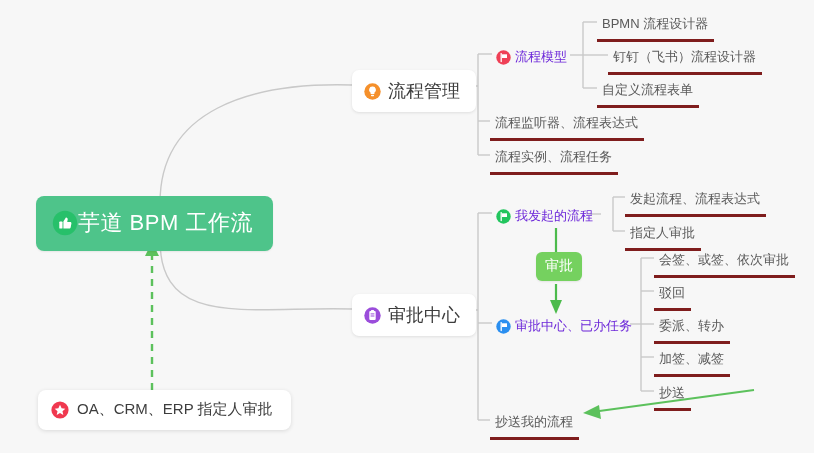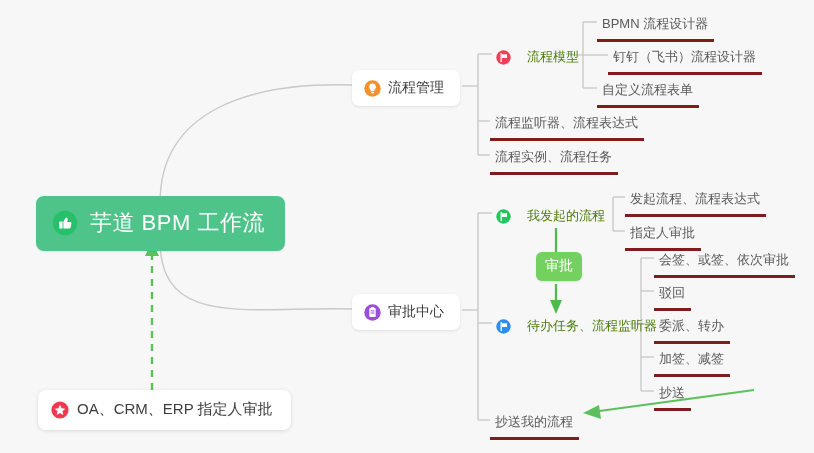--- a/index.html
+++ b/index.html
@@ -15,40 +15,40 @@
 
   
   .node{position:absolute;box-sizing:border-box;white-space:nowrap;}
 
   .root-node{
     background:#4ec48a;
     border-radius:8px;
     color:#ffffff;
     font-size:22px;
     padding:14px 20px 15px 16px;
-    display:flex;align-items:center;gap:12px;
+    display:flex;align-items:center;gap:0;
     box-shadow:0 1px 2px rgba(0,0,0,.07);
     letter-spacing:.5px;
   }
   .root-node .label{font-size:22px;line-height:1;}
 
   .branch-node{
     background:#ffffff;
     border-radius:7px;
     padding:9px 16px 9px 12px;
     display:flex;align-items:center;gap:7px;
-    font-size:14px;color:#3d3d3d;
+    font-size:18px;color:#3d3d3d;
     box-shadow:0 1px 3px rgba(0,0,0,.10);
   }
 
   .sub-node{
     background:transparent;
     padding:5px 8px 5px 4px;
-    display:flex;align-items:center;gap:16px;
-    font-size:13px;color:#4d7c0f;
+    display:flex;align-items:center;gap:4px;
+    font-size:13px;color:#6d28d9;
   }
 
   .leaf-node{
     padding:5px 6px 6px 5px;
     font-size:13px;color:#5a5a5a;
     border-bottom:3px solid #7f1d1d;
   }
 
   .tag-node{
     background:#75d15f;
@@ -220,21 +220,21 @@
   </div>
 
   <div class="node sub-node" style="left:492px;top:312px;">
     <span class="ic">
       <svg width="15" height="15" viewBox="0 0 15 15">
         <circle cx="7.5" cy="7.5" r="7.2" fill="#2a8ff0"></circle>
         <path d="M5.2 3.6 L5.2 11.6" stroke="#ffffff" stroke-width="1.3" stroke-linecap="round"></path>
         <path d="M5.9 4.3 L11 4.3 L11 8.0 L5.9 8.0 Z" fill="#ffffff"></path>
       </svg>
     </span>
-    <span>待办任务、流程监听器</span>
+    <span>审批中心、已办任务</span>
   </div>
 
   <div class="node leaf-node" style="left:654px;top:246px;">
     <span>会签、或签、依次审批</span>
   </div>
   <div class="node leaf-node" style="left:654px;top:279px;">
     <span>驳回</span>
   </div>
   <div class="node leaf-node" style="left:654px;top:312px;">
     <span>委派、转办</span>

